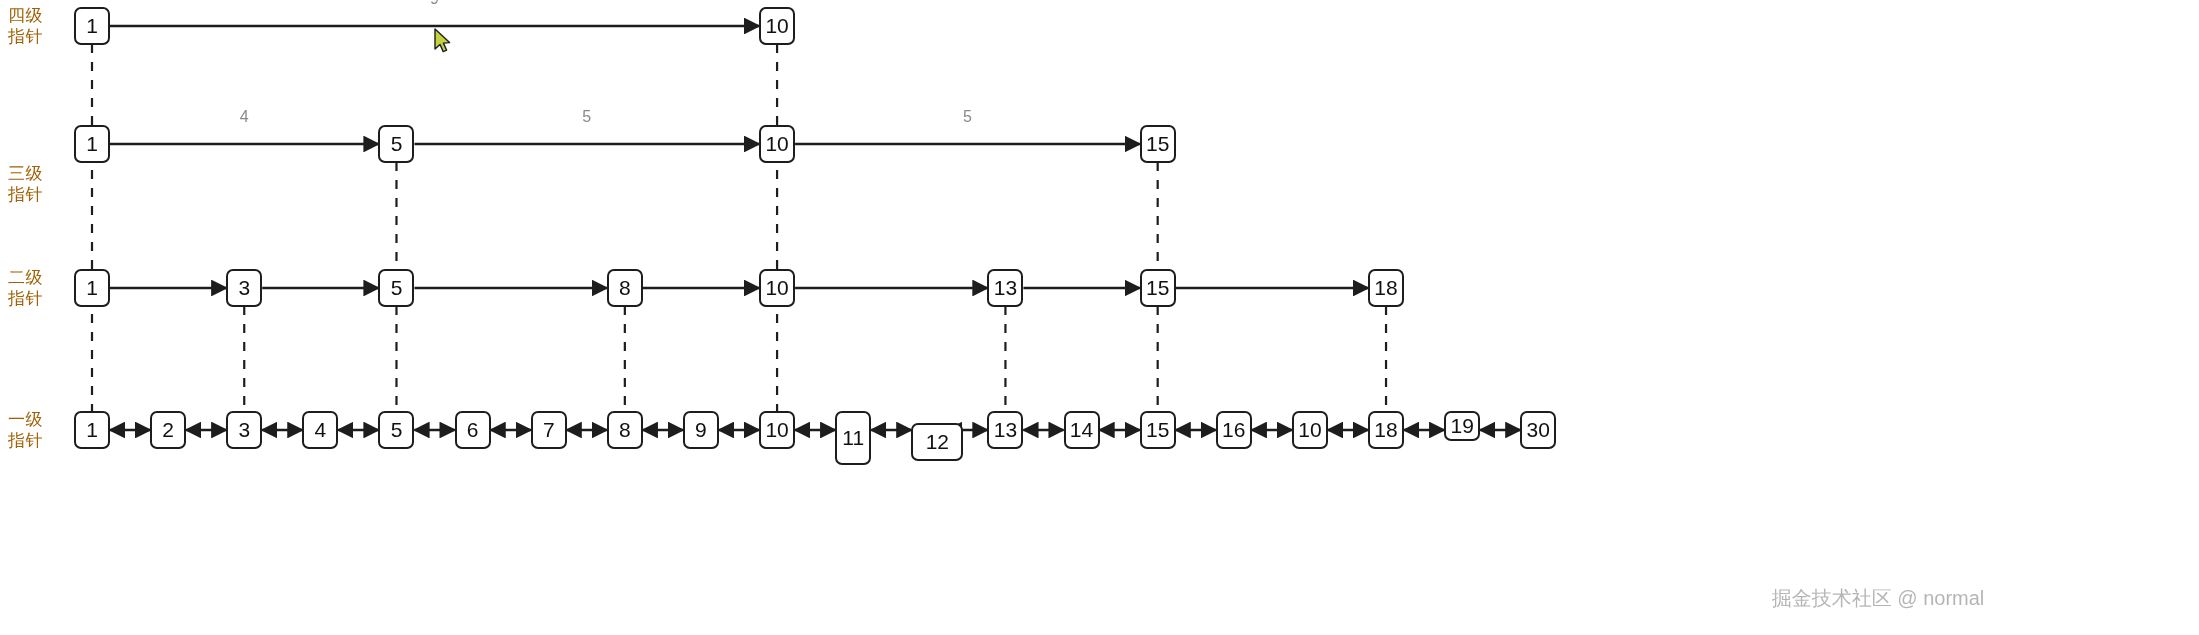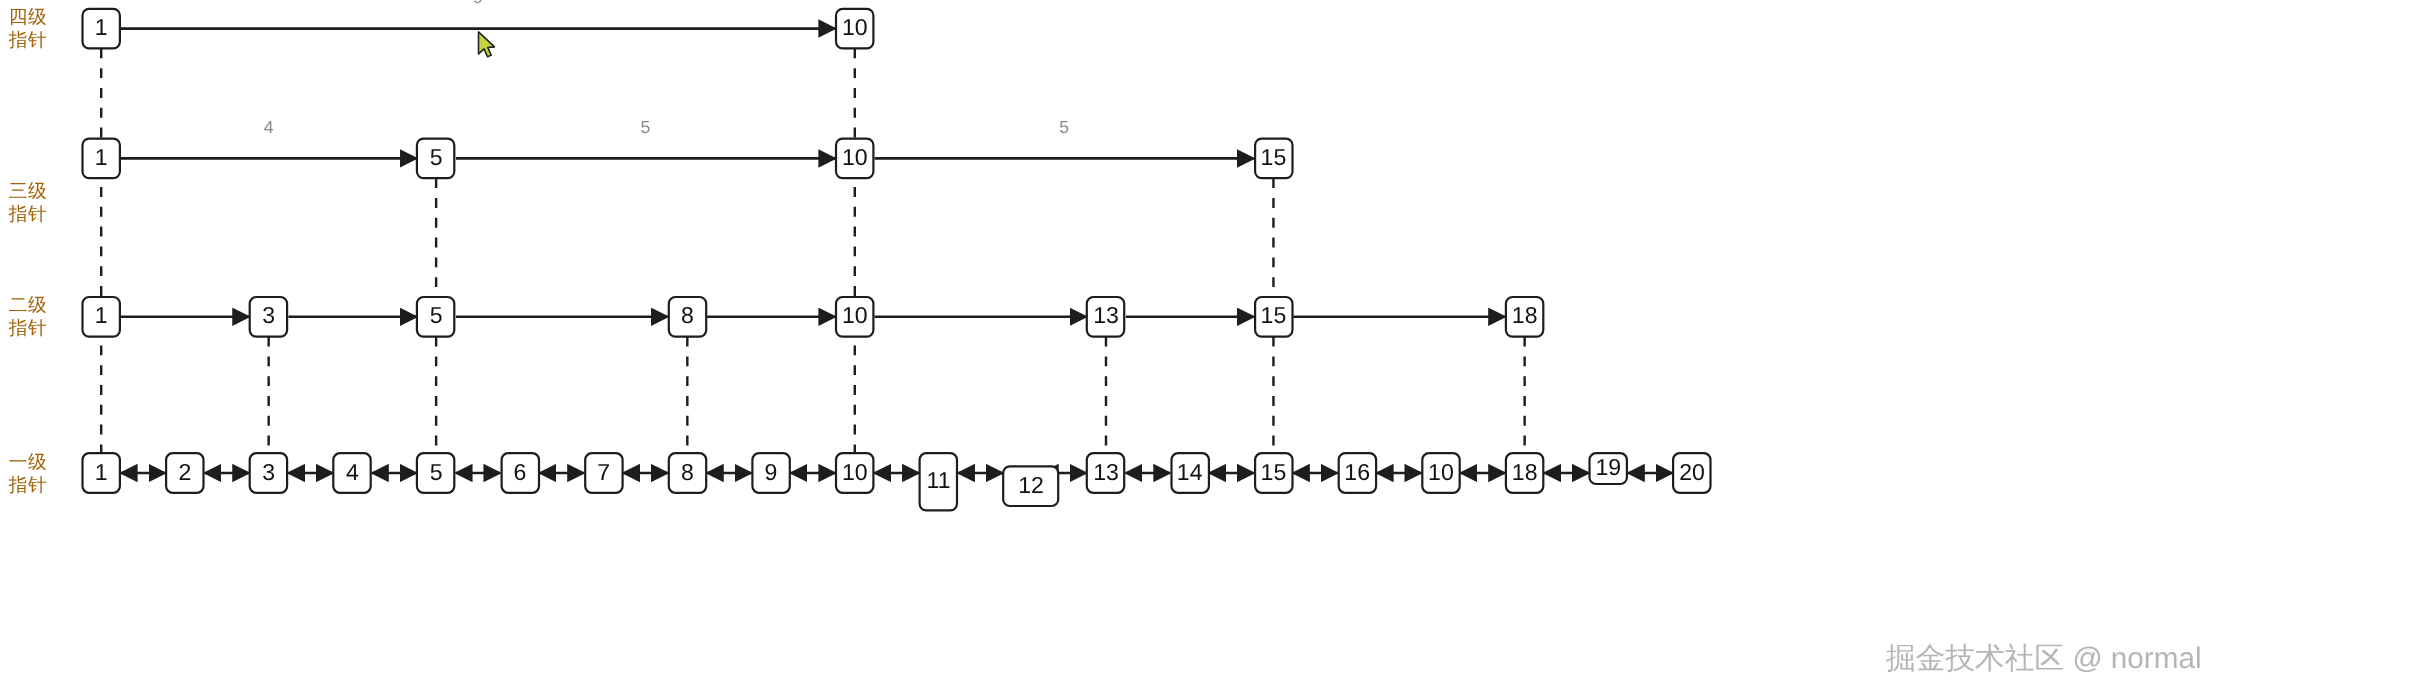--- a/index.html
+++ b/index.html
@@ -61,25 +61,26 @@
     font-size: 16px;
     text-align: center;
     transform: translateX(-50%);
     z-index: 4;
     user-select: none;
   }
   #watermark {
     position: absolute;
     color: rgba(120,120,120,0.55);
     font-family: "Liberation Sans", sans-serif;
-    font-size: 27px;
+    font-size: 20px;
     white-space: nowrap;
     z-index: 8;
     user-select: none;
     pointer-events: none;
+    margin-left: 20px;
   }
   #cursor-pointer {
     position: absolute;
     z-index: 30;
     pointer-events: none;
   }
 </style>
 </head>
 <body>
 
@@ -175,21 +176,21 @@
       <div class="node-box" style="left: 759.08px; top: 411px; width: 36px; height: 38px;">10</div>
       <div class="node-box" style="left: 835.2px; top: 411px; width: 36px; height: 54px;">11</div>
       <div class="node-box" style="left: 911.32px; top: 423px; width: 52px; height: 38px;">12</div>
       <div class="node-box" style="left: 987.44px; top: 411px; width: 36px; height: 38px;">13</div>
       <div class="node-box" style="left: 1063.56px; top: 411px; width: 36px; height: 38px;">14</div>
       <div class="node-box" style="left: 1139.68px; top: 411px; width: 36px; height: 38px;">15</div>
       <div class="node-box" style="left: 1215.8px; top: 411px; width: 36px; height: 38px;">16</div>
       <div class="node-box" style="left: 1291.92px; top: 411px; width: 36px; height: 38px;">10</div>
       <div class="node-box" style="left: 1368.04px; top: 411px; width: 36px; height: 38px;">18</div>
       <div class="node-box" style="left: 1444.16px; top: 411px; width: 36px; height: 30px;">19</div>
-      <div class="node-box" style="left: 1520.28px; top: 411px; width: 36px; height: 38px;">20</div>
+      <div class="node-box" style="left: 1520.28px; top: 411px; width: 36px; height: 38px;">30</div>
     </div>
   <div id="edge-labels-layer">
       <div class="edge-label" style="left: 434.54px; top: -10px;">9</div>
       <div class="edge-label" style="left: 244.24px; top: 108px;">4</div>
       <div class="edge-label" style="left: 586.78px; top: 108px;">5</div>
       <div class="edge-label" style="left: 967.38px; top: 108px;">5</div>
     </div>
 
   <div id="watermark" style="left: 1858px; top: 598px; transform: translate(-50%, -50%);">掘金技术社区 @ normal</div>
 

